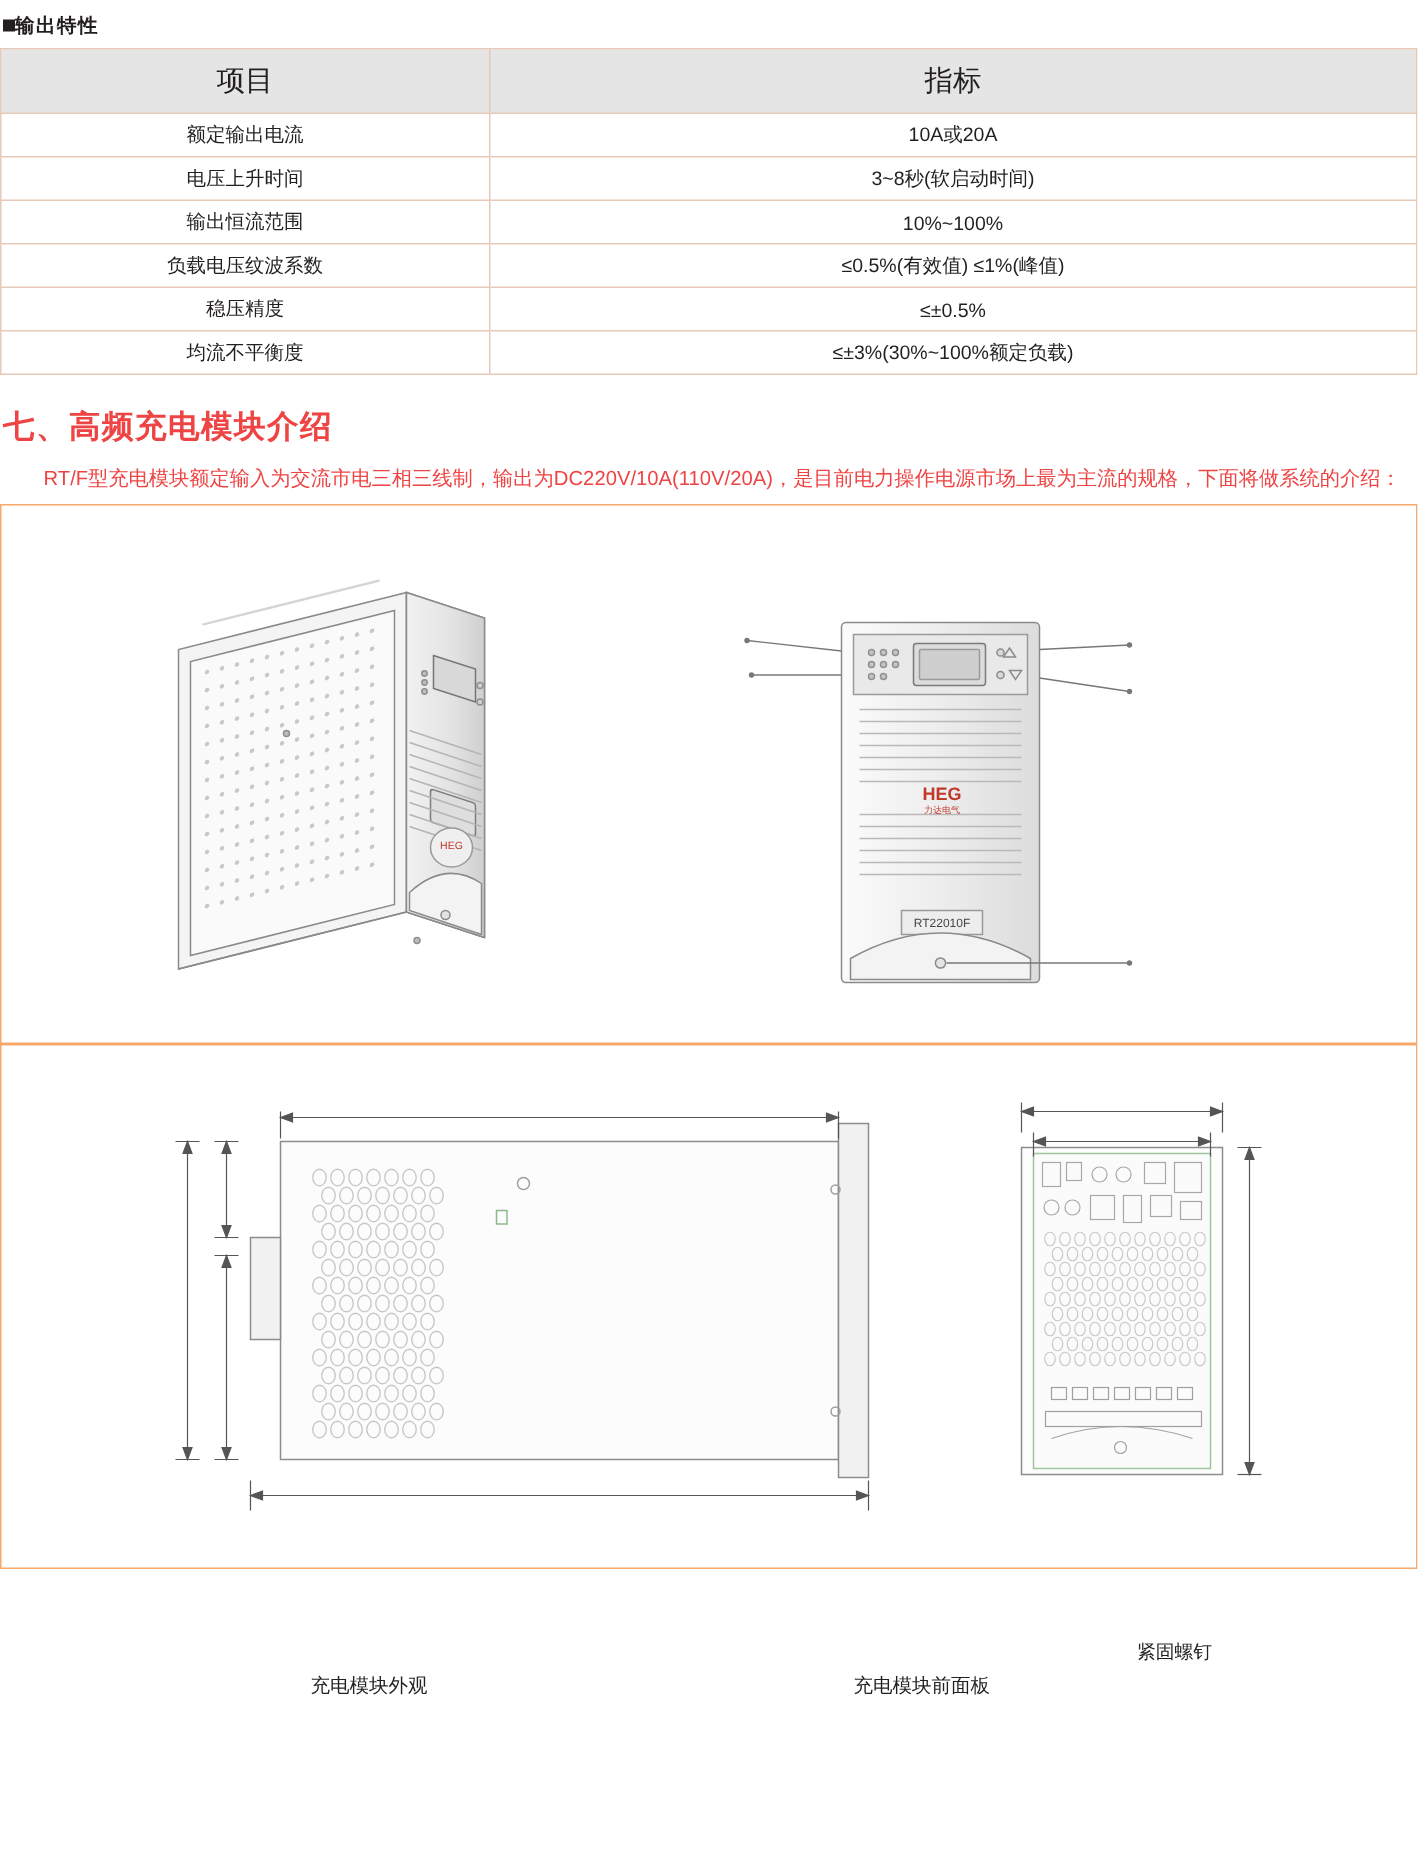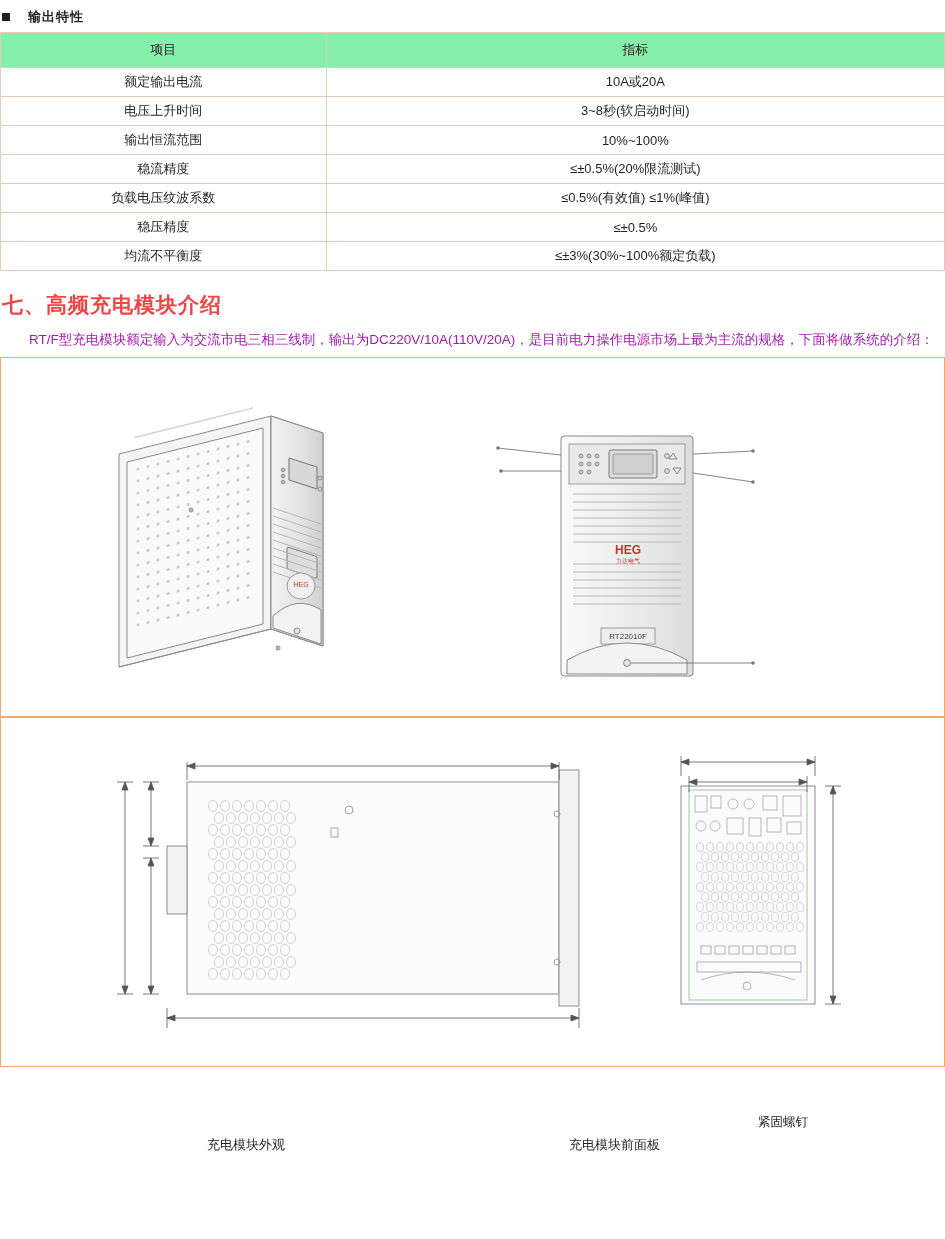--- a/index.html
+++ b/index.html
@@ -13,21 +13,21 @@
     position: relative;
     font-family: "Liberation Sans", sans-serif;
     color: #231f20;
     overflow: hidden;
   }
 
   
   .marker-heading {
     display: flex;
     align-items: center;
-    gap: 18px;
+    gap: 0;
     font-size: 13px;
     font-weight: bold;
     padding: 4px 0 6px 2px;
     letter-spacing: 1px;
   }
   .marker-square {
     width: 8px; height: 8px;
     background: #231f20;
     display: inline-block;
   }
@@ -40,43 +40,43 @@
     table-layout: fixed;
   }
   .spec-table th, .spec-table td {
     border: 1px solid #e7c9b8;
     text-align: center;
     padding: 5px 4px;
     color: #231f20;
     font-weight: normal;
   }
   .spec-table thead th {
-    background: #86efac;
+    background: #e5e5e5;
     font-weight: normal;
     padding: 8px 4px;
-    font-size: 13px;
+    font-size: 19px;
   }
   .spec-table col.c1 { width: 34.5%; }
   .spec-table col.c2 { width: 65.5%; }
 
   
   .ch-heading {
     color: #ef4444;
     font-size: 21px;
     font-weight: bold;
     letter-spacing: 1px;
     margin: 20px 0 10px 2px;
   }
 
   .body-para {
     font-size: 13.5px;
     line-height: 22px;
     text-indent: 2em;
     margin: 0 0 6px 2px;
-    color: #a21caf;
+    color: #ef4444;
   }
 
   
   .fig-frame {
     border: 1px solid #f5a86a;
     position: relative;
     background: #fff;
   }
   .fig-1 { height: 360px; }
   .fig-2 { height: 350px; }
@@ -124,24 +124,20 @@
         <td>额定输出电流</td>
         <td>10A或20A</td>
       </tr>
       <tr>
         <td>电压上升时间</td>
         <td>3~8秒(软启动时间)</td>
       </tr>
       <tr>
         <td>输出恒流范围</td>
         <td>10%~100%</td>
-      </tr>
-      <tr>
-        <td>稳流精度</td>
-        <td>≤±0.5%(20%限流测试)</td>
       </tr>
       <tr>
         <td>负载电压纹波系数</td>
         <td>≤0.5%(有效值) ≤1%(峰值)</td>
       </tr>
       <tr>
         <td>稳压精度</td>
         <td>≤±0.5%</td>
       </tr>
       <tr>

